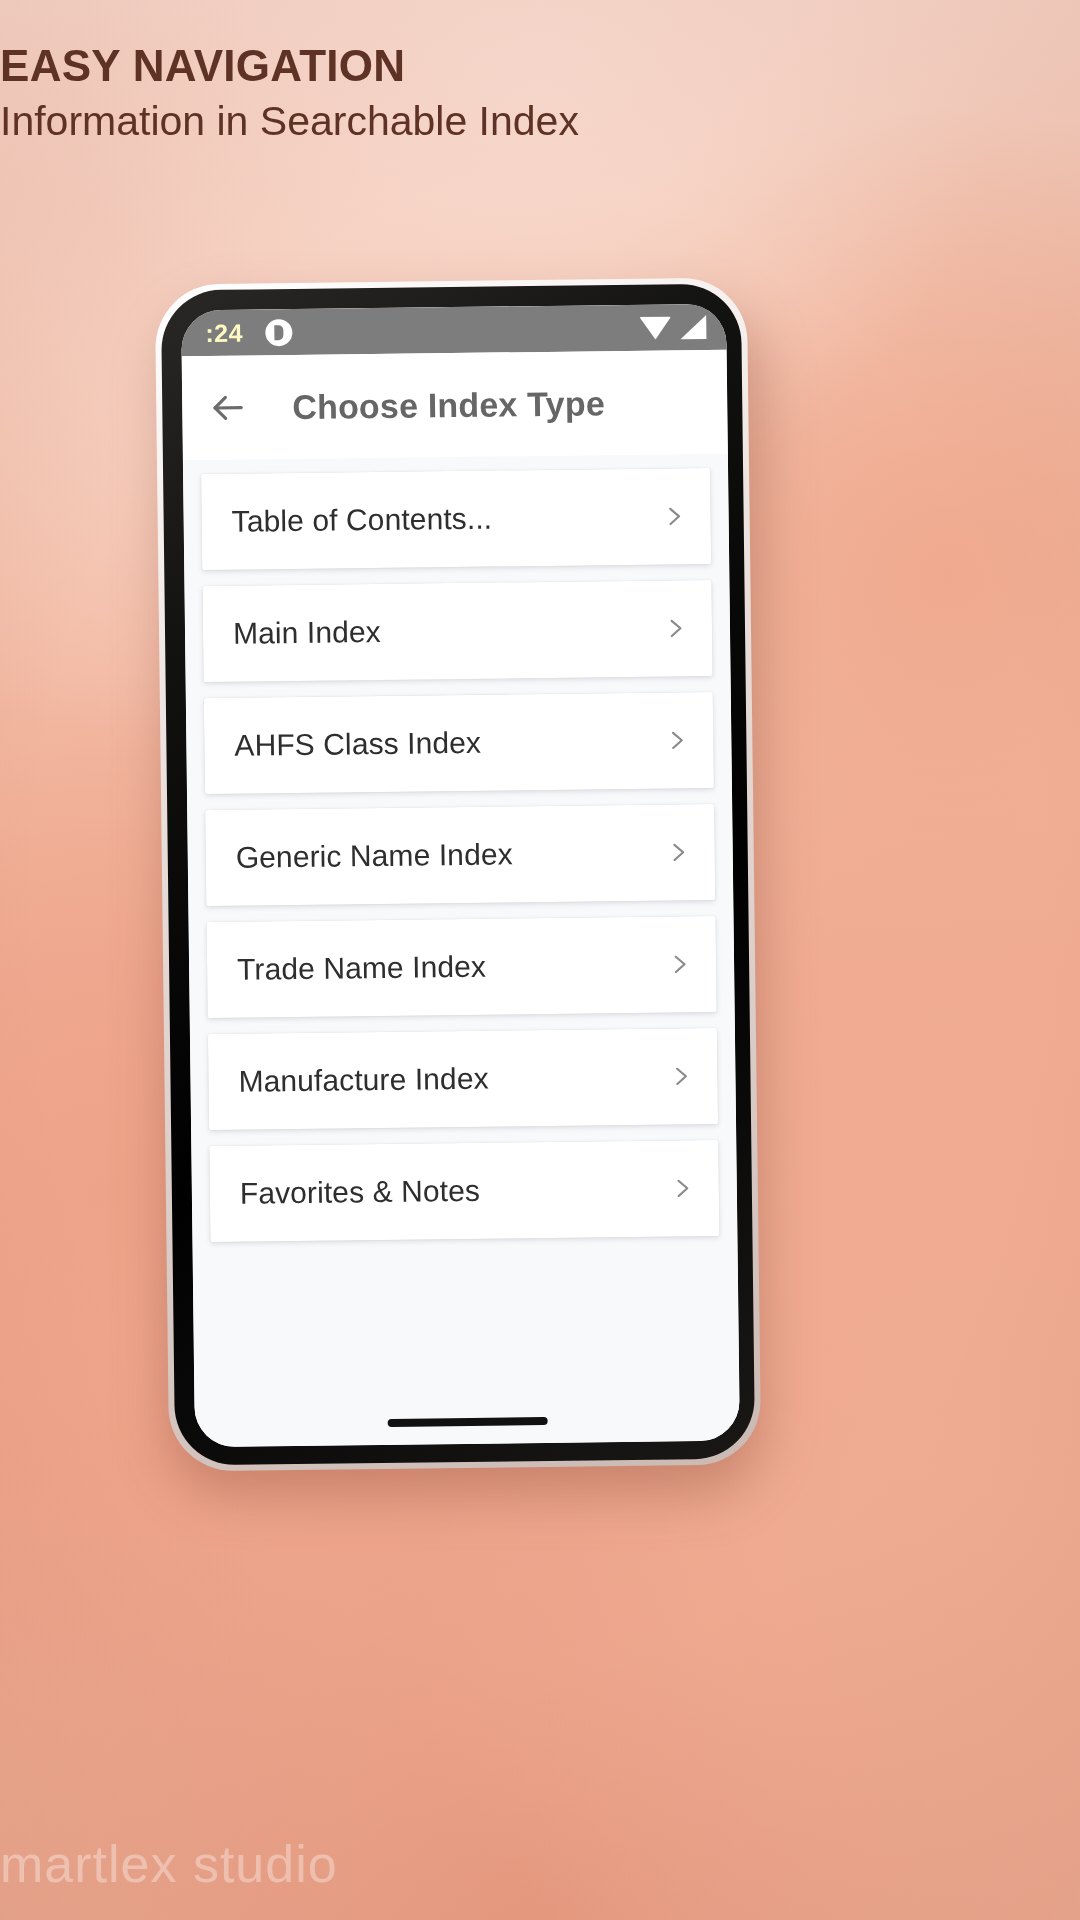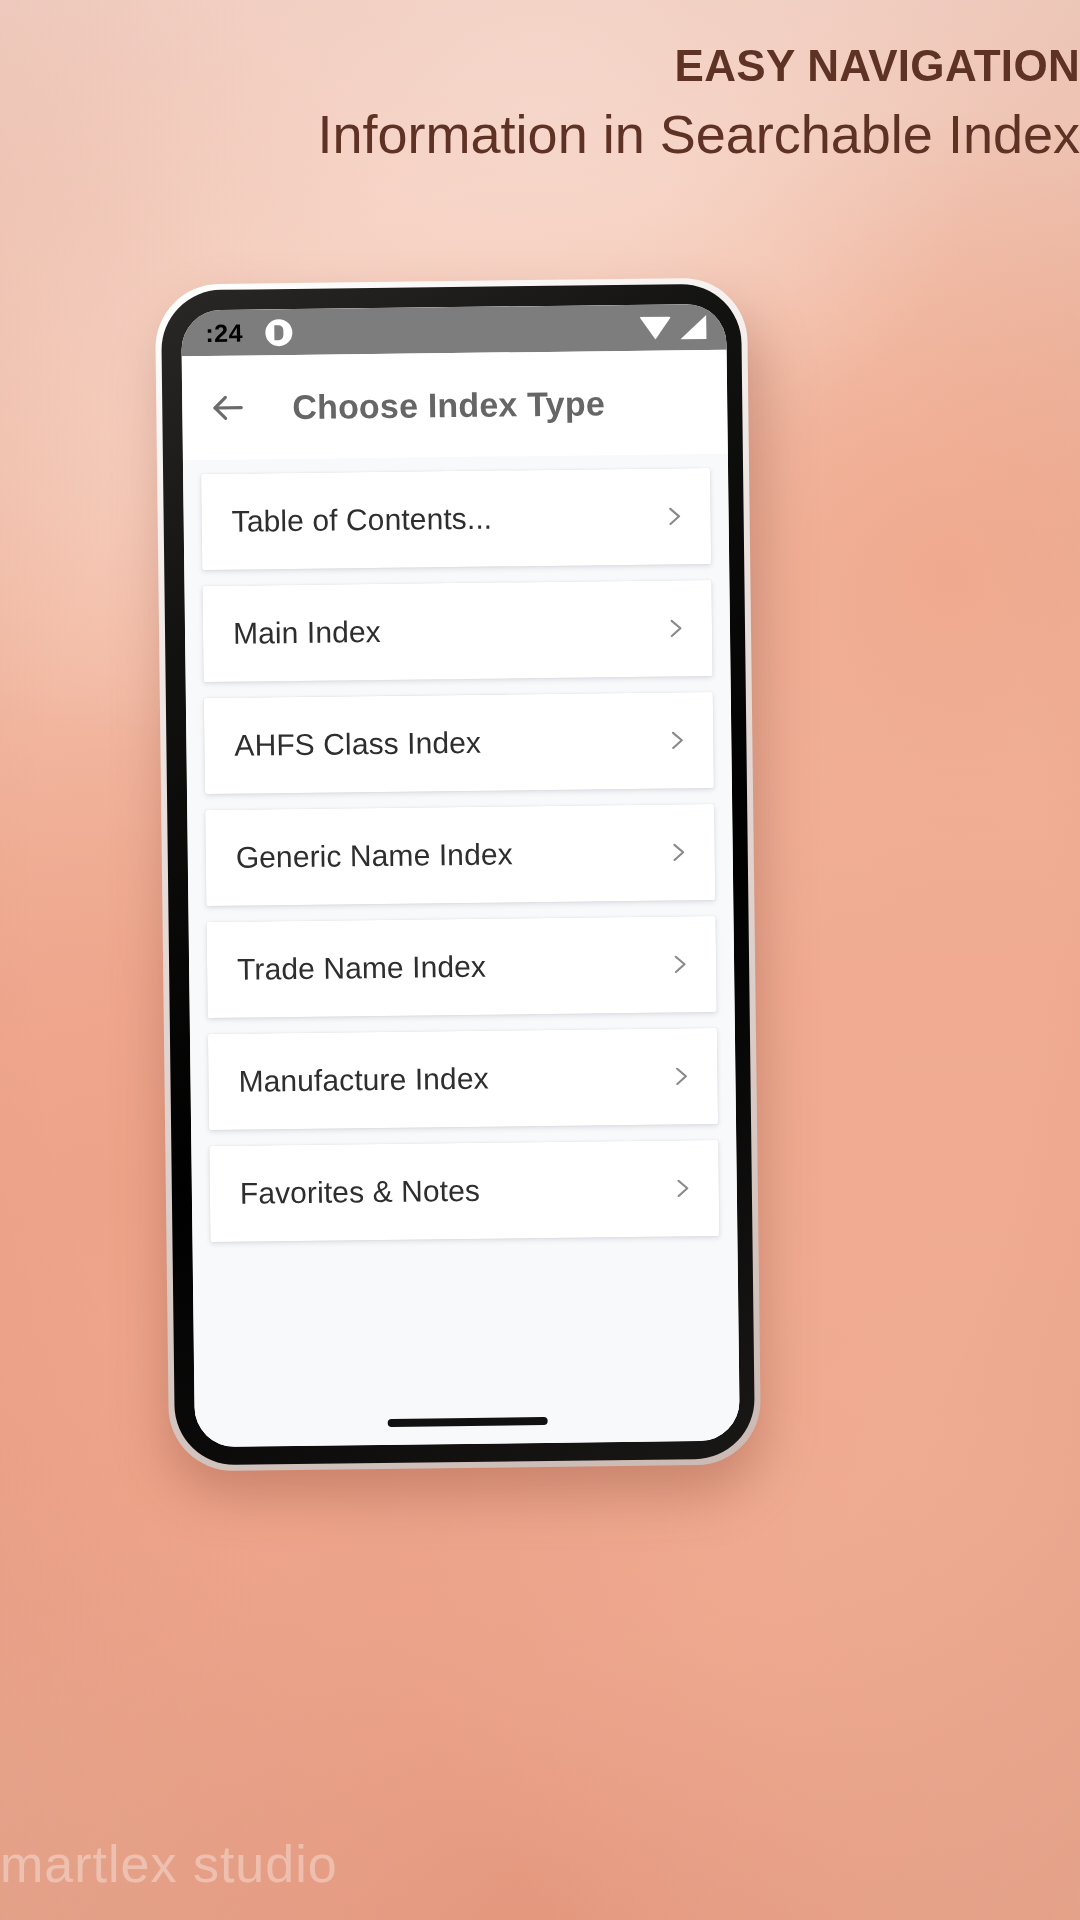--- a/index.html
+++ b/index.html
@@ -29,32 +29,32 @@
   }
   .bg-vignette {
     position: absolute; inset: 0;
     background: radial-gradient(ellipse 85% 70% at 50% 48%, rgba(0,0,0,0) 55%, rgba(150,72,52,0.13) 100%);
   }
 
   
   .headings {
     position: absolute; top: 0; left: 0; right: 0;
     padding-top: 44px;
-    text-align: right;
+    text-align: left;
   }
   .headline {
     font-size: 44px;
     font-weight: bold;
     letter-spacing: 0.3px;
     color: #5e3225;
     line-height: 1.0;
   }
   .subhead {
-    margin-top: 18px;
-    font-size: 54px;
+    margin-top: 12px;
+    font-size: 41px;
     font-weight: 400;
     color: #5e3225;
     line-height: 1.05;
   }
 
   
   #phone {
     position: absolute;
     left: 158px;
     top: 279px;
@@ -105,21 +105,21 @@
     background: #7d7d7d;
     display: flex;
     align-items: center;
     padding: 0 20px 0 24px;
     color: #ffffff;
   }
   .sb-time {
     font-size: 25px;
     font-weight: bold;
     letter-spacing: 0.5px;
-    color: #000000;
+    color: #fef9c3;
   }
   .sb-noticon {
     margin-left: 22px;
     width: 27px; height: 27px;
     border-radius: 50%;
     background: #ffffff;
     position: relative;
   }
   .sb-noticon::after {
     content: "";

